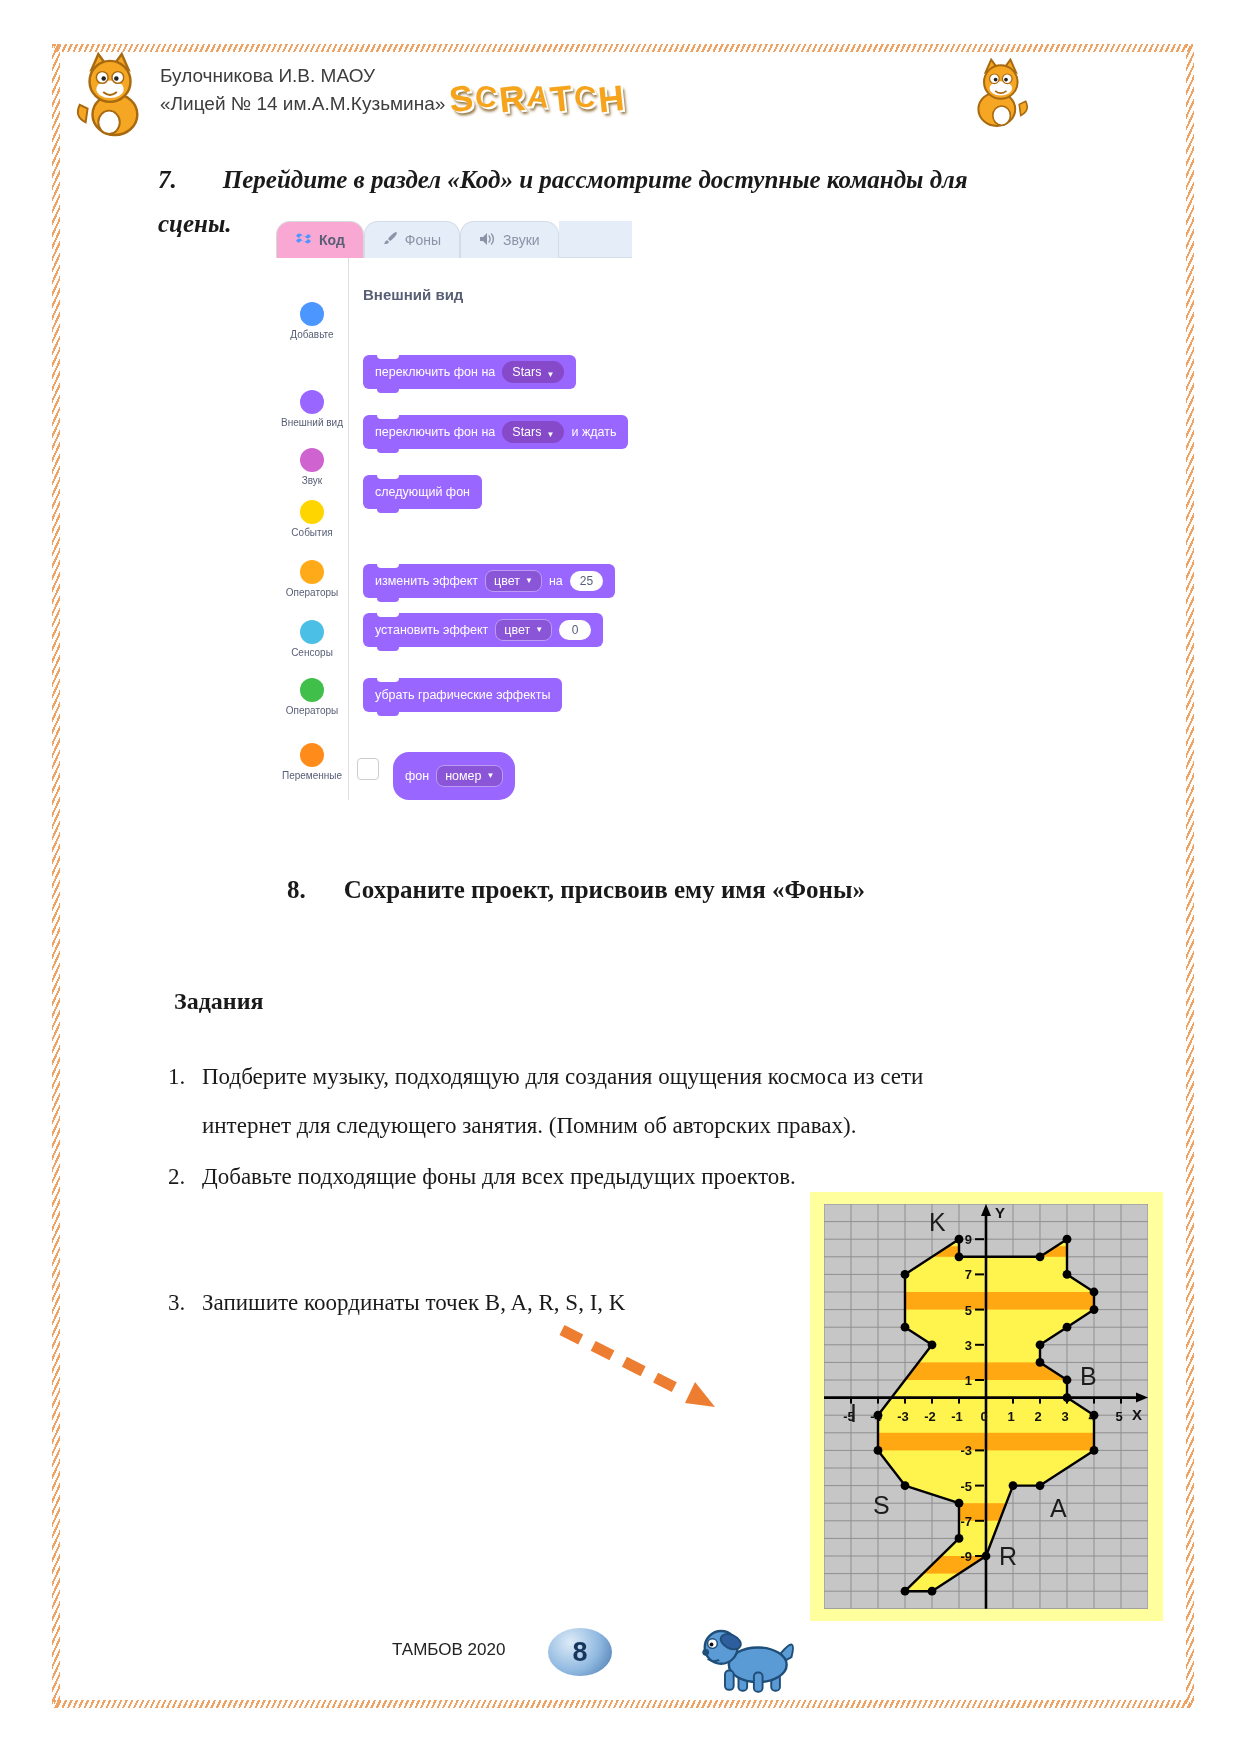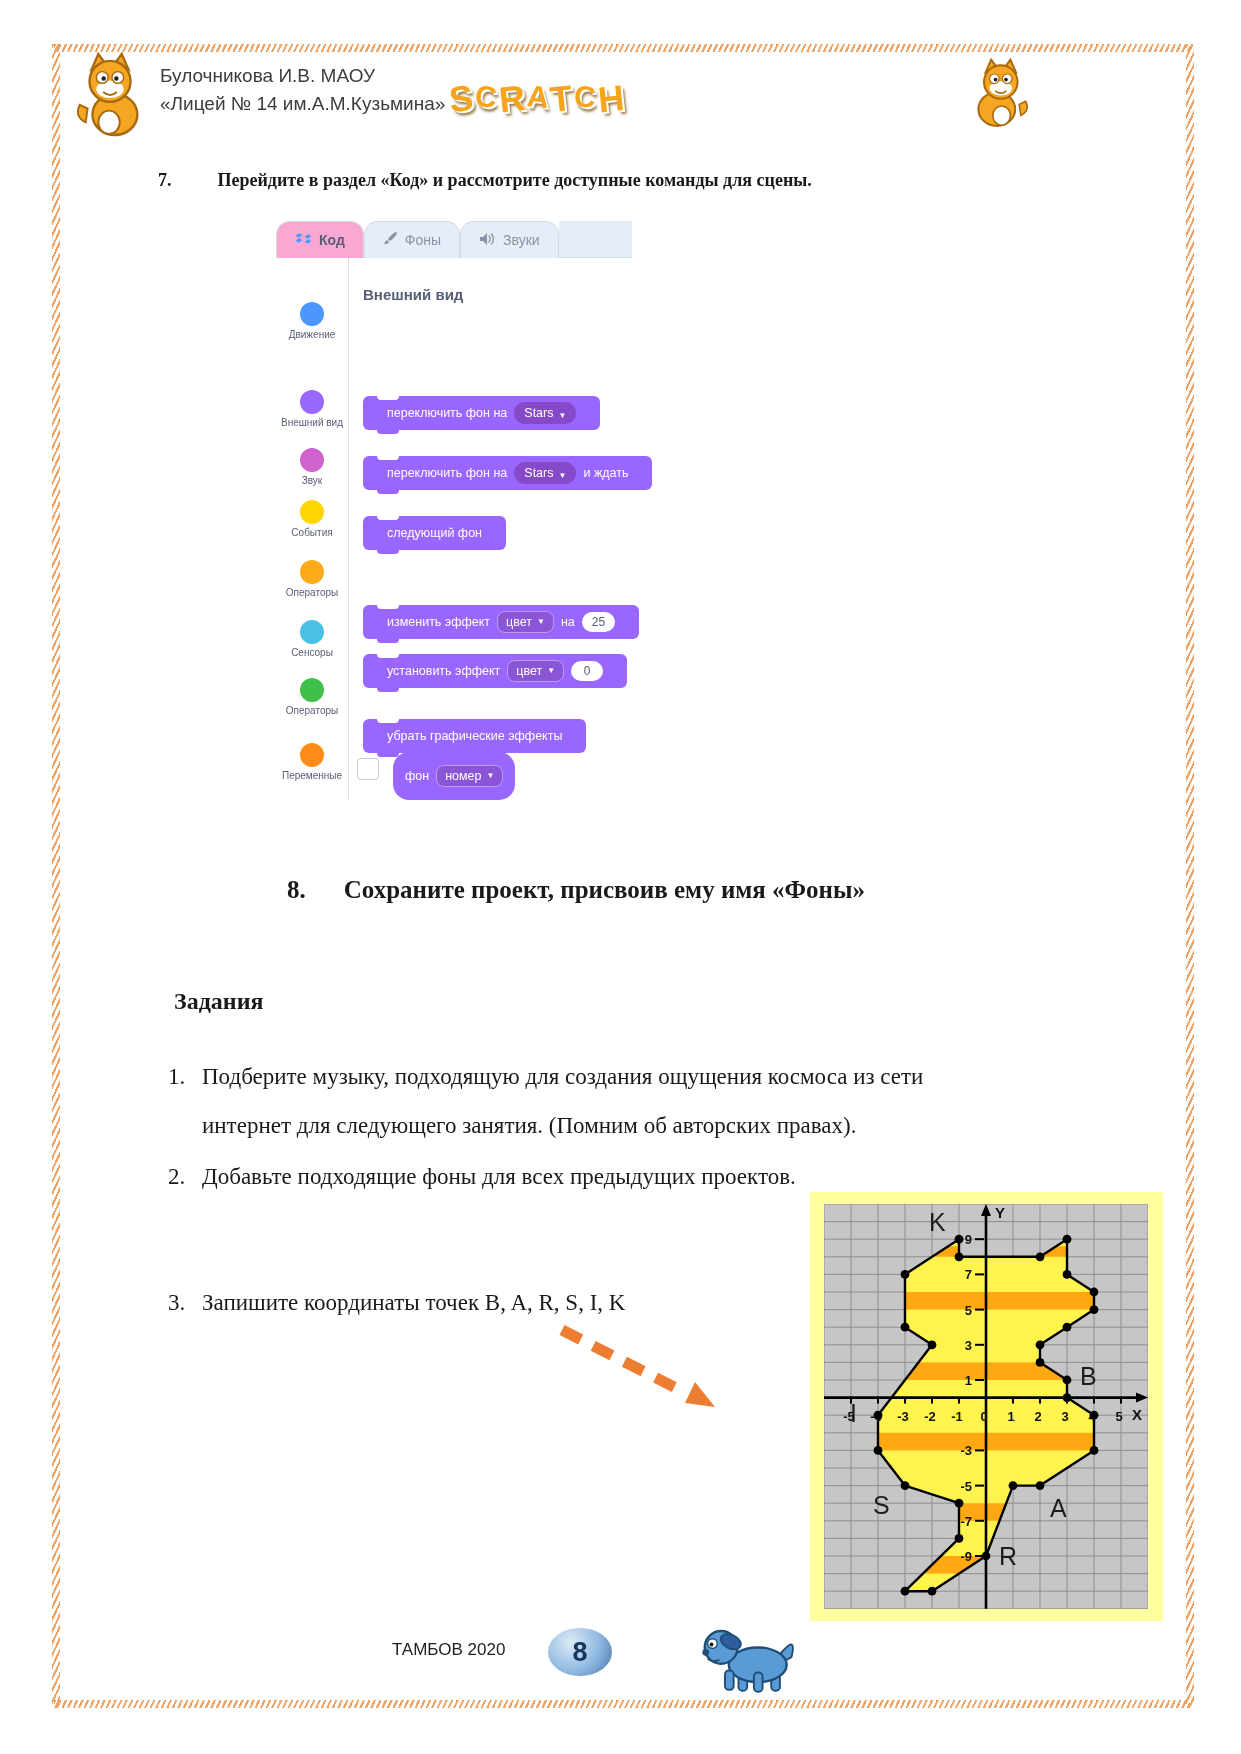--- a/index.html
+++ b/index.html
@@ -19,21 +19,21 @@
   #cat-right{position:absolute;left:968px;top:58px;transform:scaleX(-1);}
   #scratch-logo{position:absolute;left:449px;top:76px;font-family:"Liberation Sans",sans-serif;
      font-weight:900;font-size:36px;letter-spacing:2px;color:#F7A41D;
      text-shadow:2px 2px 0 #ffffff,3px 4px 3px #8a6a30;}
   #scratch-logo span{display:inline-block;}
   #scratch-logo span:nth-child(odd){transform:rotate(-6deg) translateY(2px);}
   #scratch-logo span:nth-child(even){transform:rotate(5deg) translateY(-2px);font-size:30px;}
 
   
   #item7{position:absolute;left:158px;top:158px;width:850px;font-weight:bold;
-     font-size:18px;line-height:44px;}
+     font-size:25px;line-height:44px;font-style:italic;}
   #item7 .num{margin-right:46px;}
   #item8{position:absolute;left:287px;top:876px;font-weight:bold;font-size:25px;}
   #item8 .num{margin-right:38px;}
   #tasks-heading{position:absolute;left:174px;top:988px;font-weight:bold;font-size:24px;}
   .task{position:absolute;left:168px;display:flex;font-size:23px;line-height:49px;}
   .task .tnum{width:34px;flex:none;}
   .task .ttext{width:726px;}
   #task-0{top:1052px;}
   #task-1{top:1152px;}
   #task-2{top:1278px;}
@@ -48,22 +48,22 @@
   .tab.active{background:#f9a8d4;color:#575e75;font-weight:bold;border-color:#d9d9d9;}
   #tab-filler{flex:1;height:36px;background:#e4edf8;border-bottom:1px solid #d4dce8;}
   #panel-body{position:absolute;left:0;top:42px;width:100%;height:542px;display:flex;}
   #category-col{width:72px;flex:none;border-right:1px solid #dedede;position:relative;background:#fff;}
   .cat-item{position:absolute;left:0;width:72px;text-align:center;cursor:pointer;}
   .cat-dot{width:24px;height:24px;border-radius:50%;margin:0 auto;}
   .cat-label{font-size:10px;color:#575e75;line-height:12px;margin-top:3px;}
   #blocks-col{flex:1;position:relative;background:#fff;}
   #palette-title{position:absolute;left:14px;top:28px;font-size:15px;font-weight:bold;color:#575e75;}
   .s-block{position:absolute;left:14px;display:inline-flex;align-items:center;gap:7px;
-     background:#9966FF;color:#fff;font-size:12.5px;height:34px;padding:0 24px;
-     border-radius:6px;white-space:nowrap;margin-top:41px;}
+     background:#9966FF;color:#fff;font-size:12.5px;height:34px;padding:0 12px;
+     border-radius:6px;white-space:nowrap;}
   .s-block::before{content:'';position:absolute;top:0;left:14px;width:22px;height:4px;
      background:#ffffff;border-radius:0 0 4px 4px;}
   .s-block::after{content:'';position:absolute;bottom:-4px;left:14px;width:22px;height:4px;
      background:#9966FF;border-radius:0 0 4px 4px;}
   .s-reporter{position:absolute;display:inline-flex;align-items:center;gap:7px;
      background:#9966FF;color:#fff;font-size:12.5px;height:48px;padding:0 12px;
      border-radius:16px;white-space:nowrap;}
   .menu-oval{background:#8549C9;border-radius:12px;padding:4px 10px;display:inline-flex;
      align-items:flex-end;gap:5px;}
   .menu-rect{background:#8A55D6;border:1px solid #bb9cf2;border-radius:8px;padding:3px 8px;
@@ -163,21 +163,21 @@
             <path d="M10 4c1.5 1.5 1.5 4.5 0 6M12.5 2c2.5 2.5 2.5 7.5 0 10" stroke="#8B93A6" fill="none" stroke-width="1.4" stroke-linecap="round"></path>
           </svg></span>
         <span>Звуки</span>
       </div>
       <div id="tab-filler"></div>
     </div>
   <div id="panel-body">
     <div id="category-col">
         <div class="cat-item" style="top: 44px;">
           <div class="cat-dot" style="background: rgb(76, 151, 255);"></div>
-          <div class="cat-label">Движение</div>
+          <div class="cat-label">Добавьте</div>
         </div>
         <div class="cat-item" style="top: 132px;">
           <div class="cat-dot" style="background: rgb(153, 102, 255);"></div>
           <div class="cat-label">Внешний вид</div>
         </div>
         <div class="cat-item" style="top: 190px;">
           <div class="cat-dot" style="background: rgb(207, 99, 207);"></div>
           <div class="cat-label">Звук</div>
         </div>
         <div class="cat-item" style="top: 242px;">

